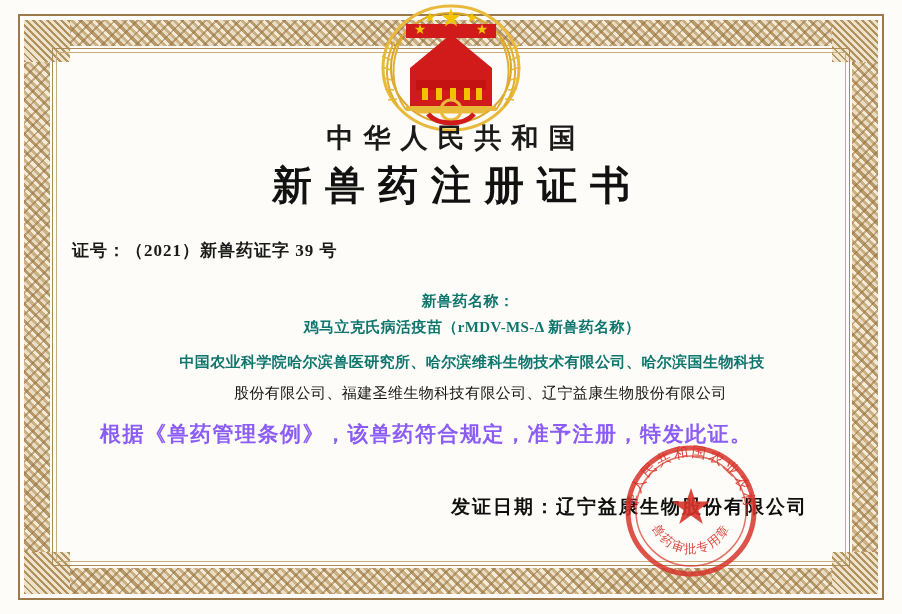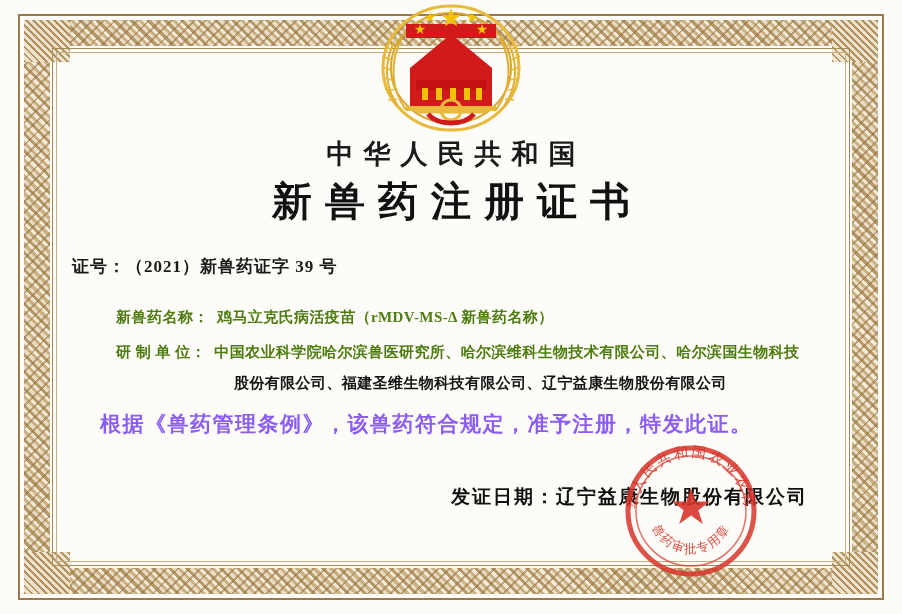--- a/index.html
+++ b/index.html
@@ -100,21 +100,21 @@
     transform: translateX(-50%);
     width: 150px;
     height: 136px;
   }
 
   
   .content {
     position: absolute;
     left: 72px;
     right: 72px;
-    top: 136px;
+    top: 120px;
   }
   .title-line1 {
     text-align: center;
     font-size: 27px;
     letter-spacing: 10px;
     color: #1a1a1a;
     font-family: "Liberation Serif", serif;
     font-weight: 700;
     text-indent: 10px;
   }
@@ -135,25 +135,26 @@
     font-weight: 700;
   }
 
   .fields {
     margin-top: 26px;
     padding-left: 44px;
     padding-right: 10px;
   }
   .field-row {
     display: flex;
-    align-items: flex-end;
+    align-items: center;
     font-size: 15px;
-    color: #4d7c0f;
+    color: #0f766e;
     line-height: 26px;
     margin-bottom: 9px;
+    flex-direction: column;
   }
   .field-label {
     flex: 0 0 auto;
     white-space: nowrap;
     letter-spacing: 0.5px;
     font-weight: 700;
   }
   .field-value {
     flex: 1 1 auto;
     padding-left: 8px;
@@ -161,21 +162,21 @@
     font-weight: 700;
   }
   .field-value-2nd {
     padding-left: 118px;
     font-size: 15px;
     line-height: 26px;
     letter-spacing: 0.4px;
     color: #141414;
     margin-top: -4px;
     margin-bottom: 9px;
-    font-weight: 700;
+    font-weight: 400;
   }
 
   .statement {
     margin-top: 14px;
     font-size: 21px;
     color: #8b5cf6;
     letter-spacing: 1.5px;
     padding-left: 28px;
     font-weight: 700;
   }
@@ -279,21 +280,20 @@
 
     <div class="fields">
 
       <div class="field-row">
         <div class="field-label">新兽药名称：</div>
         <div class="field-value">鸡马立克氏病活疫苗（rMDV-MS-Δ 新兽药名称）</div>
       </div>
 
 
       <div class="field-row">
-        <div class="field-label">研 制 单 位：</div>
         <div class="field-value">中国农业科学院哈尔滨兽医研究所、哈尔滨维科生物技术有限公司、哈尔滨国生物科技</div>
       </div>
       <div class="field-value-2nd">股份有限公司、福建圣维生物科技有限公司、辽宁益康生物股份有限公司</div>
 
     </div>
 
     <div class="statement">根据《兽药管理条例》，该兽药符合规定，准予注册，特发此证。</div>
 
     <div class="issue-date">
       <span>发证日期：</span><span>辽宁益康生物股份有限公司</span>

